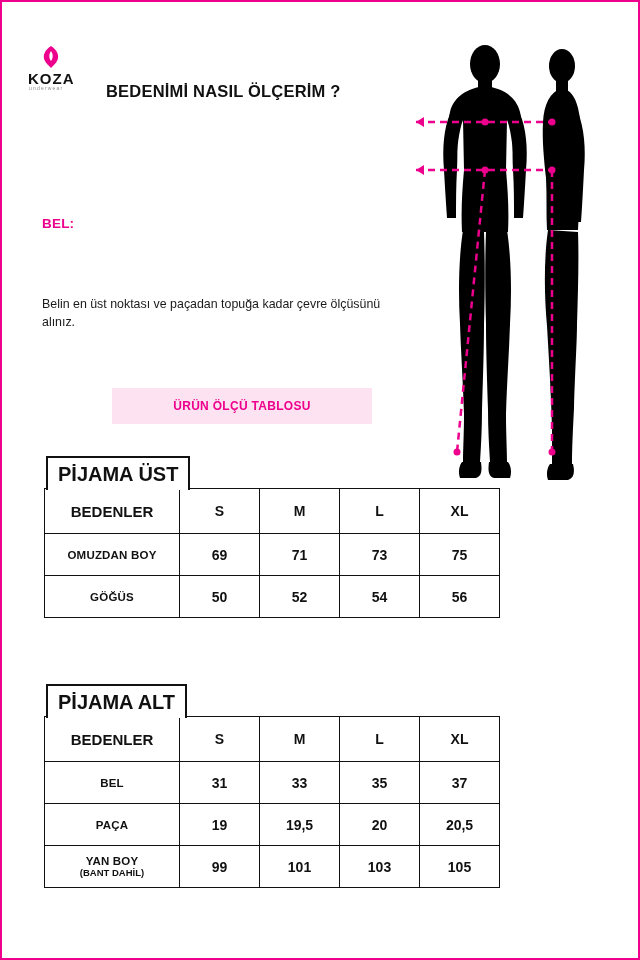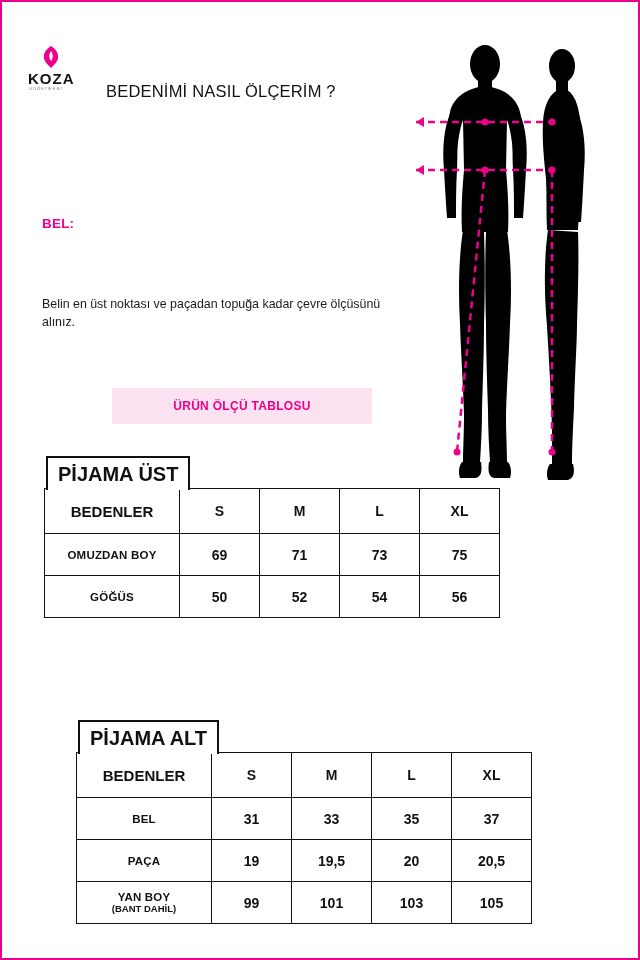--- a/index.html
+++ b/index.html
@@ -62,21 +62,21 @@
     letter-spacing: 1.2px;
     color: #8c8c8c;
   }
 
   
   .headline {
     position: absolute;
     left: 104px;
     top: 80px;
     font-size: 16.5px;
-    font-weight: normal;
+    font-weight: bold;
     color: #111;
     letter-spacing: 0.2px;
   }
 
   
   .def {
     position: absolute;
     left: 40px;
     width: 345px;
   }
@@ -121,21 +121,21 @@
     position: absolute;
     left: 400px;
     top: 40px;
     width: 210px;
     height: 470px;
   }
 
   
   .table-block { position: absolute; left: 42px; width: 456px; }
   #block-ust { top: 454px; }
-  #block-alt { top: 718px; margin-left: 32px; }
+  #block-alt { top: 682px; }
 
   .table-tag {
     display: inline-block;
     border: 2px solid #111;
     border-bottom: none;
     padding: 5px 10px 4px 10px;
     font-size: 20px;
     font-weight: bold;
     color: #111;
     background: #fff;

